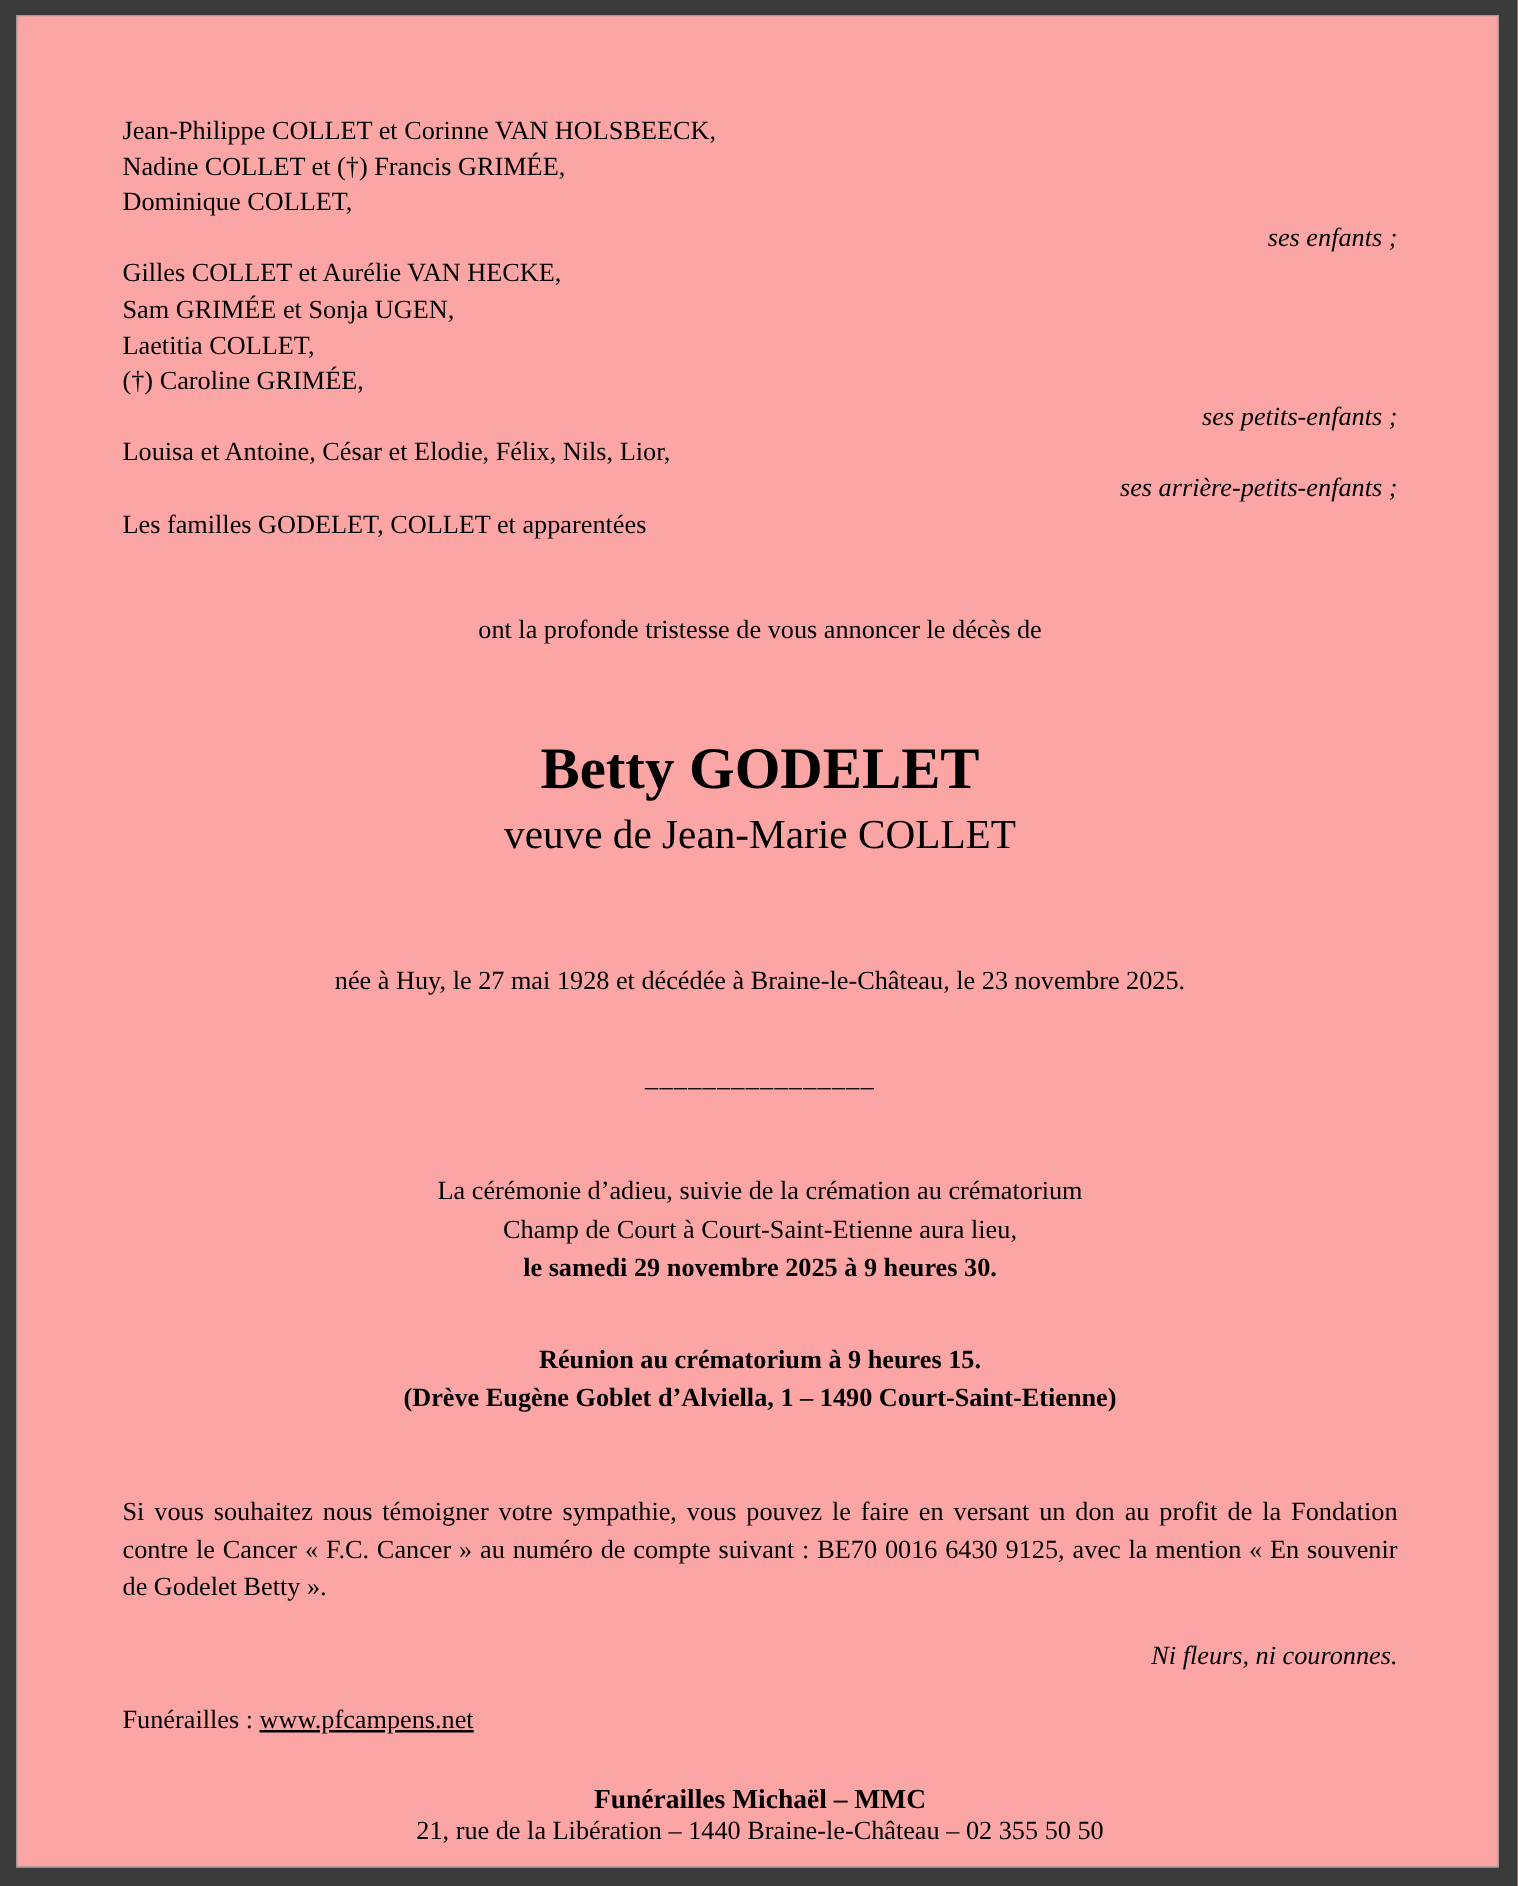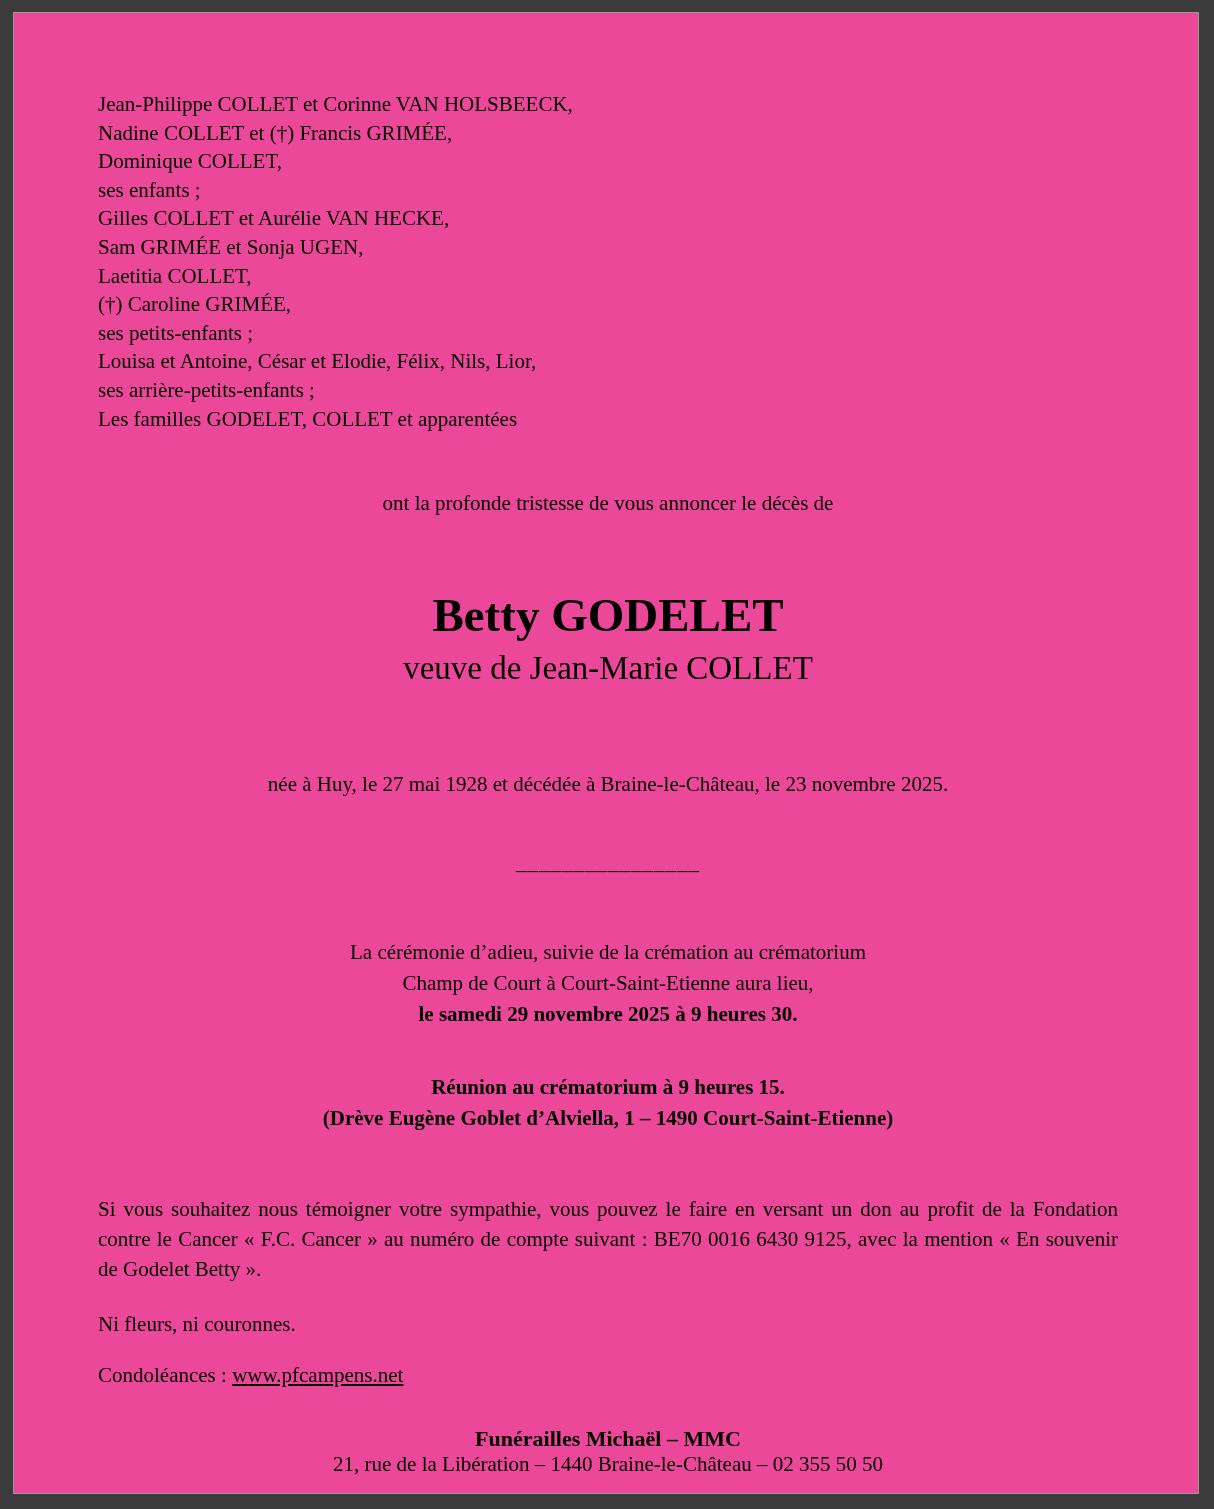--- a/index.html
+++ b/index.html
@@ -10,33 +10,34 @@
     font-family: "Liberation Serif", "DejaVu Serif", serif;
     color: #000;
     position: relative;
   }
   .page {
     position: absolute;
     left: 13px;
     top: 12px;
     right: 15px;
     bottom: 15px;
-    background: #ec4899;
+    background: #fca5a5;
     border: 1px solid #9a9a9a;
     box-sizing: border-box;
     overflow: hidden;
   }
   .content {
     padding: 77px 80px 0 84px;
     font-size: 21px;
     line-height: 28.6px;
   }
   .line { white-space: nowrap; }
   .right-label {
-    text-align: left;
+    text-align: right;
+    font-style: italic;
   }
   .centered { text-align: center; white-space: nowrap; }
   .announcement { margin-top: 56px; }
   .deceased-name {
     margin-top: 70px;
     font-size: 47px;
     font-weight: bold;
     line-height: 54px;
   }
   .deceased-relation {
@@ -116,19 +117,19 @@
 
     <div class="meeting">
       <div class="centered bold">Réunion au crématorium à 9 heures 15.</div>
       <div class="centered bold">(Drève Eugène Goblet d’Alviella, 1 – 1490 Court-Saint-Etienne)</div>
     </div>
 
     <div class="donation">Si vous souhaitez nous témoigner votre sympathie, vous pouvez le faire en versant un don au profit de la Fondation contre le Cancer « F.C. Cancer » au numéro de compte suivant : BE70 0016 6430 9125, avec la mention « En souvenir de Godelet Betty ».</div>
 
     <div class="right-label no-flowers">Ni fleurs, ni couronnes.</div>
 
-    <div class="condolences"><span>Condoléances : </span><a>www.pfcampens.net</a></div>
+    <div class="condolences"><span>Funérailles : </span><a>www.pfcampens.net</a></div>
 
     <div class="centered footer-name">Funérailles Michaël – MMC</div>
     <div class="centered footer-address">21, rue de la Libération – 1440 Braine-le-Château – 02 355 50 50</div>
 
   </div>
 </div>
 
 </body></html>

